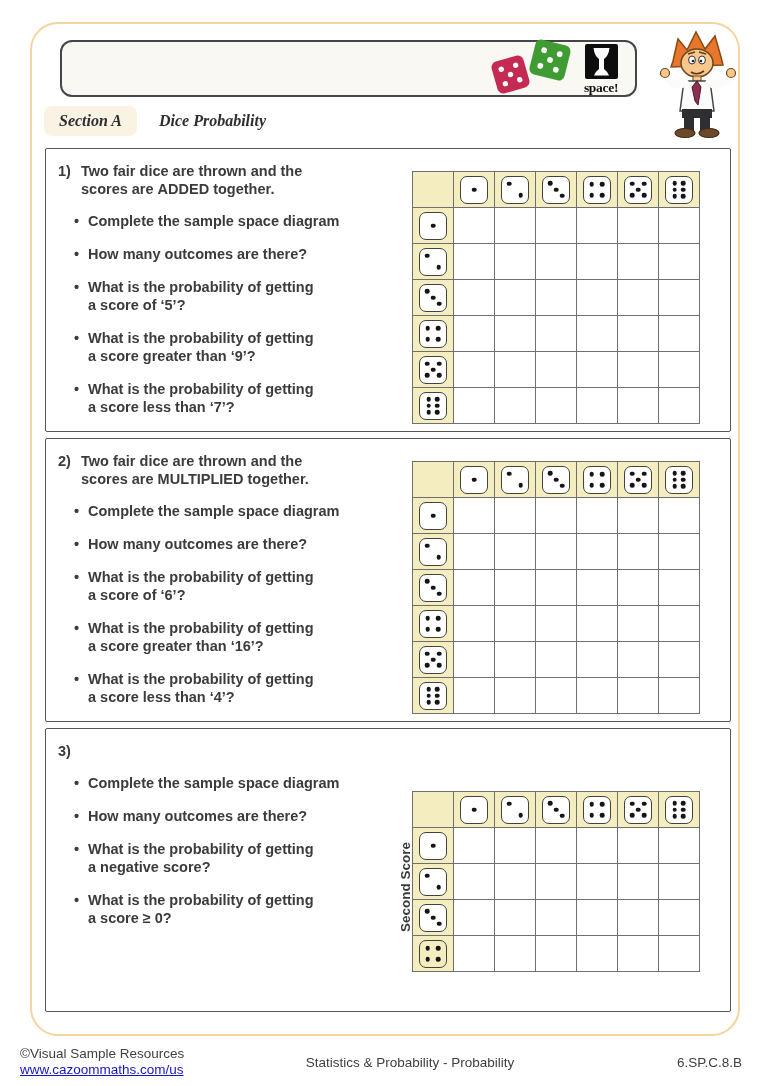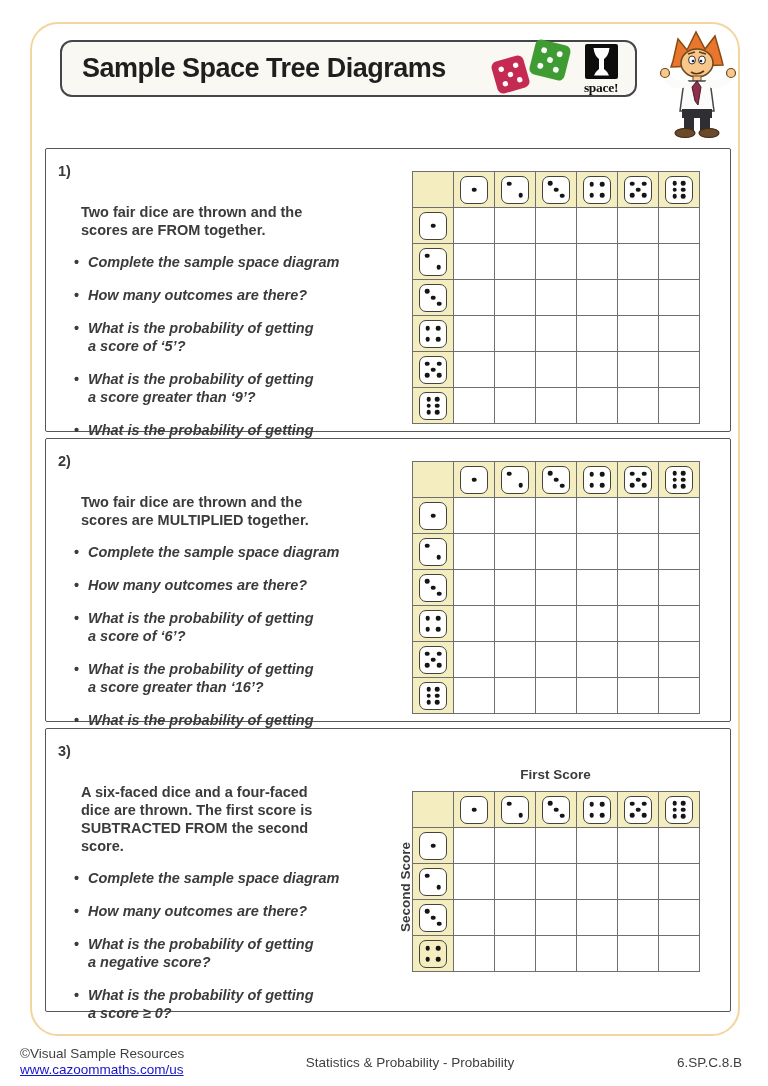--- a/index.html
+++ b/index.html
@@ -30,25 +30,25 @@
   .section-title{margin-left:22px;font-family:"Liberation Serif", serif;font-style:italic;
         font-weight:bold;font-size:16px;color:#2e2e30;}
 
   
   .qbox{position:absolute;left:45px;width:686px;height:284px;border:1.5px solid #57575b;
         border-radius:2px;background:#fff;box-sizing:border-box;}
   .qbox.q1{top:148px;} .qbox.q2{top:438px;} .qbox.q3{top:728px;}
   .q-text{position:absolute;left:12px;top:13px;width:350px;}
   .q-intro{display:flex;font-size:14.5px;line-height:18px;font-weight:bold;margin-bottom:14px;}
   .q-num{width:23px;flex:0 0 23px;}
-  .q-intro-body{white-space:pre-line;margin-top:41px;}
+  .q-intro-body{white-space:pre-line;}
   .bullets{margin-left:16px;}
   .bullet-item{display:flex;font-size:14.5px;line-height:18px;font-weight:bold;margin-bottom:15px;}
   .blt{width:14px;flex:0 0 14px;}
-  .blt-text{white-space:pre-line;font-style:italic;}
+  .blt-text{white-space:pre-line;}
 
   
   .grid{position:absolute;right:30px;display:grid;grid-auto-rows:35px;gap:1px;
         background:#6f6f6f;border:1px solid #6f6f6f;width:max-content;}
   .q1 .grid,.q2 .grid{top:22px;} .q3 .grid{top:62px;}
   .cell{display:flex;align-items:center;justify-content:center;}
   .cell.head{background:#f4edbf;}
   .cell.body{background:#ffffff;}
   .die{width:28px;height:28px;background:#ffffff;border:1.5px solid #43433a;border-radius:7px;
         position:relative;box-sizing:border-box;}
@@ -69,21 +69,20 @@
         font-size:13.5px;color:#3f3f41;}
   .footer-right{position:absolute;right:26px;top:1055px;font-size:13.5px;color:#3f3f41;}
 </style>
 </head>
 <body>
 
 <div class="page">
   <div class="page-border"></div>
 
   <div class="title-box">
-    <div class="title-text">Sample Space Tree Diagrams</div>
     <div class="dice-cluster">
       <svg class="die-red" width="37" height="37" viewBox="0 0 37 37">
         <rect x="2" y="2" width="33" height="33" rx="6" fill="#c52a52"></rect>
         <circle cx="11" cy="11" r="2.7" fill="#fff"></circle>
           <circle cx="26" cy="11" r="2.7" fill="#fff"></circle>
         <circle cx="18.5" cy="18.5" r="2.7" fill="#fff"></circle>
         <circle cx="11" cy="26" r="2.7" fill="#fff"></circle>
           <circle cx="26" cy="26" r="2.7" fill="#fff"></circle>
       </svg>
       <svg class="die-green" width="40" height="40" viewBox="0 0 40 40">
@@ -123,27 +122,31 @@
       <circle cx="80" cy="44" r="4.5" fill="#f7c78c" stroke="#6b4a21" stroke-width="1.2"></circle>
       <polygon points="46,52 41,58 44,72 47,76 50,58" fill="#8d2f4f" stroke="#50172c" stroke-width="1"></polygon>
       <rect x="31" y="80" width="30" height="9" fill="#2f2f33"></rect>
       <rect x="33" y="88" width="10" height="15" fill="#2f2f33"></rect>
       <rect x="49" y="88" width="10" height="15" fill="#2f2f33"></rect>
       <ellipse cx="34" cy="104" rx="10" ry="4.5" fill="#6b4a2b" stroke="#3f2a15" stroke-width="1.2"></ellipse>
       <ellipse cx="58" cy="104" rx="10" ry="4.5" fill="#6b4a2b" stroke="#3f2a15" stroke-width="1.2"></ellipse>
     </svg>
   </div>
 
+  <div class="section-row">
+    <span class="section-label">Section A</span>
+    <span class="section-title">Dice Probability</span>
+  </div>
 
   <section class="qbox q1">
     <div class="q-text">
       <div class="q-intro">
         <span class="q-num">1)</span>
         <span class="q-intro-body"><span>Two fair dice are thrown and the
-scores are </span><b>FROM</b><span> together.</span></span>
+scores are </span><b>ADDED</b><span> together.</span></span>
       </div>
       <div class="bullets">
         <div class="bullet-item">
             <span class="blt">•</span>
             <span class="blt-text">Complete the sample space diagram</span>
           </div>
         <div class="bullet-item">
             <span class="blt">•</span>
             <span class="blt-text">How many outcomes are there?</span>
           </div>
@@ -456,24 +459,20 @@
         <div class="cell body"></div>
         <div class="cell body"></div>
         <div class="cell body"></div>
       </div>
   </section>
 
   <section class="qbox q3">
     <div class="q-text">
       <div class="q-intro">
         <span class="q-num">3)</span>
-        <span class="q-intro-body"><span>A six-faced dice and a four-faced
-dice are thrown. The first score is
-</span><b>SUBTRACTED FROM</b><span> the second
-score.</span></span>
       </div>
       <div class="bullets">
         <div class="bullet-item">
             <span class="blt">•</span>
             <span class="blt-text">Complete the sample space diagram</span>
           </div>
         <div class="bullet-item">
             <span class="blt">•</span>
             <span class="blt-text">How many outcomes are there?</span>
           </div>
@@ -482,21 +481,20 @@
             <span class="blt-text">What is the probability of getting
 a negative score?</span>
           </div>
         <div class="bullet-item">
             <span class="blt">•</span>
             <span class="blt-text">What is the probability of getting
 a score ≥ 0?</span>
           </div>
       </div>
     </div>
-    <div class="grid-label-top">First Score</div>
     <div class="grid-label-side">Second Score</div>
     <div class="grid" style="grid-template-columns: repeat(7, 40px);">
         <div class="cell head"></div>
         <div class="cell head">
           <div class="die">
             <span class="pip" style="left: 50%; top: 50%;"></span>
           </div>
         </div>
         <div class="cell head">
           <div class="die">

